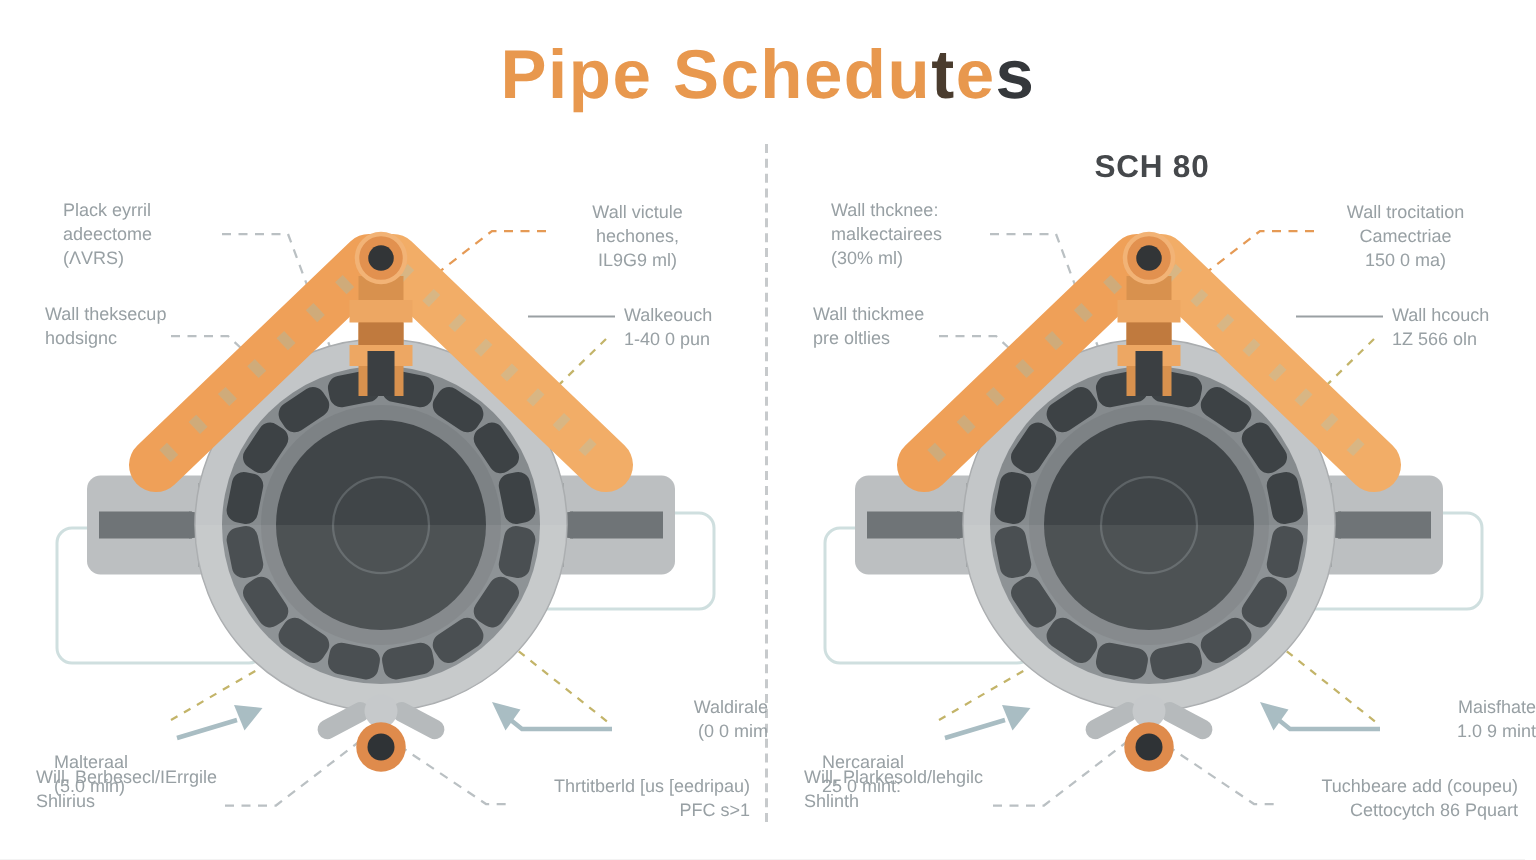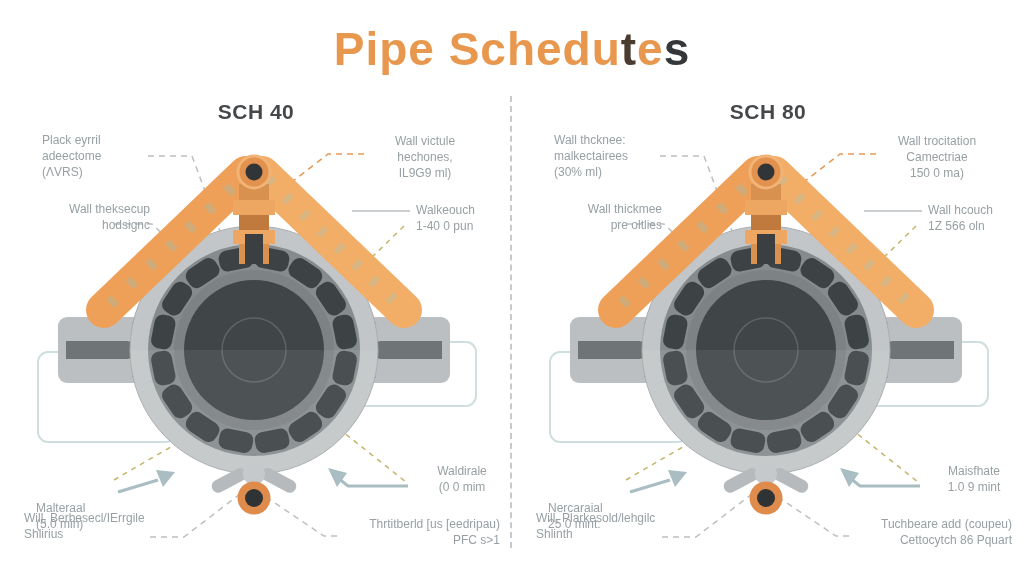--- a/index.html
+++ b/index.html
@@ -24,26 +24,26 @@
   .heading{
     position:absolute;top:100px;left:0;width:100%;margin:0;text-align:center;
     font-size:21px;font-weight:bold;color:#45484b;letter-spacing:0.5px;
   }
   .panel-svg{position:absolute;left:0;top:0;width:512px;height:573px;}
   .lbl{
     position:absolute;color:#98a0a4;font-size:12px;line-height:16px;
     white-space:pre-line;
   }
   .tl1{left:42px;top:132px;width:110px;text-align:left;}
-  .tl2{left:30px;top:201px;width:120px;text-align:right;}
+  .tl2{left:30px;top:201px;width:120px;text-align:left;}
   .tr1{left:366px;top:133px;width:118px;text-align:center;}
   .tr2{left:416px;top:202px;width:96px;text-align:left;}
   .bl1{left:36px;top:463px;width:100px;text-align:left;margin-top:37px;}
   .bl2{left:24px;top:510px;width:164px;text-align:left;}
-  .br1{left:412px;top:463px;width:100px;text-align:center;}
+  .br1{left:412px;top:463px;width:100px;text-align:right;}
   .br2{left:300px;top:516px;width:200px;text-align:right;}
 </style>
 </head>
 <body>
 
 <div class="canvas">
 
   <h1 class="title"><span class="t-orange">Pipe Schedu</span><span class="t-darkbrown">t</span><span class="t-orange">e</span><span class="t-dark">s</span></h1>
 
   <div class="divider"></div>
@@ -128,21 +128,20 @@
         <path d="M150,537 L184,537 L240,494" stroke="#bac0c3" stroke-width="1.5" stroke-dasharray="6 5"></path>
         <path d="M408,486 L348,486 L338,478" stroke="#a9bdc3" stroke-width="3"></path>
         <polygon points="328,468 347,473 337,487" fill="#a9bdc3"></polygon>
         <path d="M338,428 L406,482" stroke="#c3b469" stroke-width="1.5" stroke-dasharray="5 5"></path>
         <path d="M266,497 L324,536 L342,536" stroke="#bac0c3" stroke-width="1.5" stroke-dasharray="6 5"></path>
       </g>
     </defs>
   </svg>
 
   <section class="panel panel-sch40">
-    <h2 class="heading">SCH 40</h2>
     <svg class="panel-svg" viewBox="0 0 512 573">
       <use href="#leads-g"></use>
       <use href="#pipe-g" transform="translate(254,350)"></use>
     </svg>
     <div class="lbl tl1">Plack eyrril
 adeectome
 (ΛVRS)</div>
     <div class="lbl tl2">Wall theksecup
 hodsignc</div>
     <div class="lbl tr1">Wall victule

